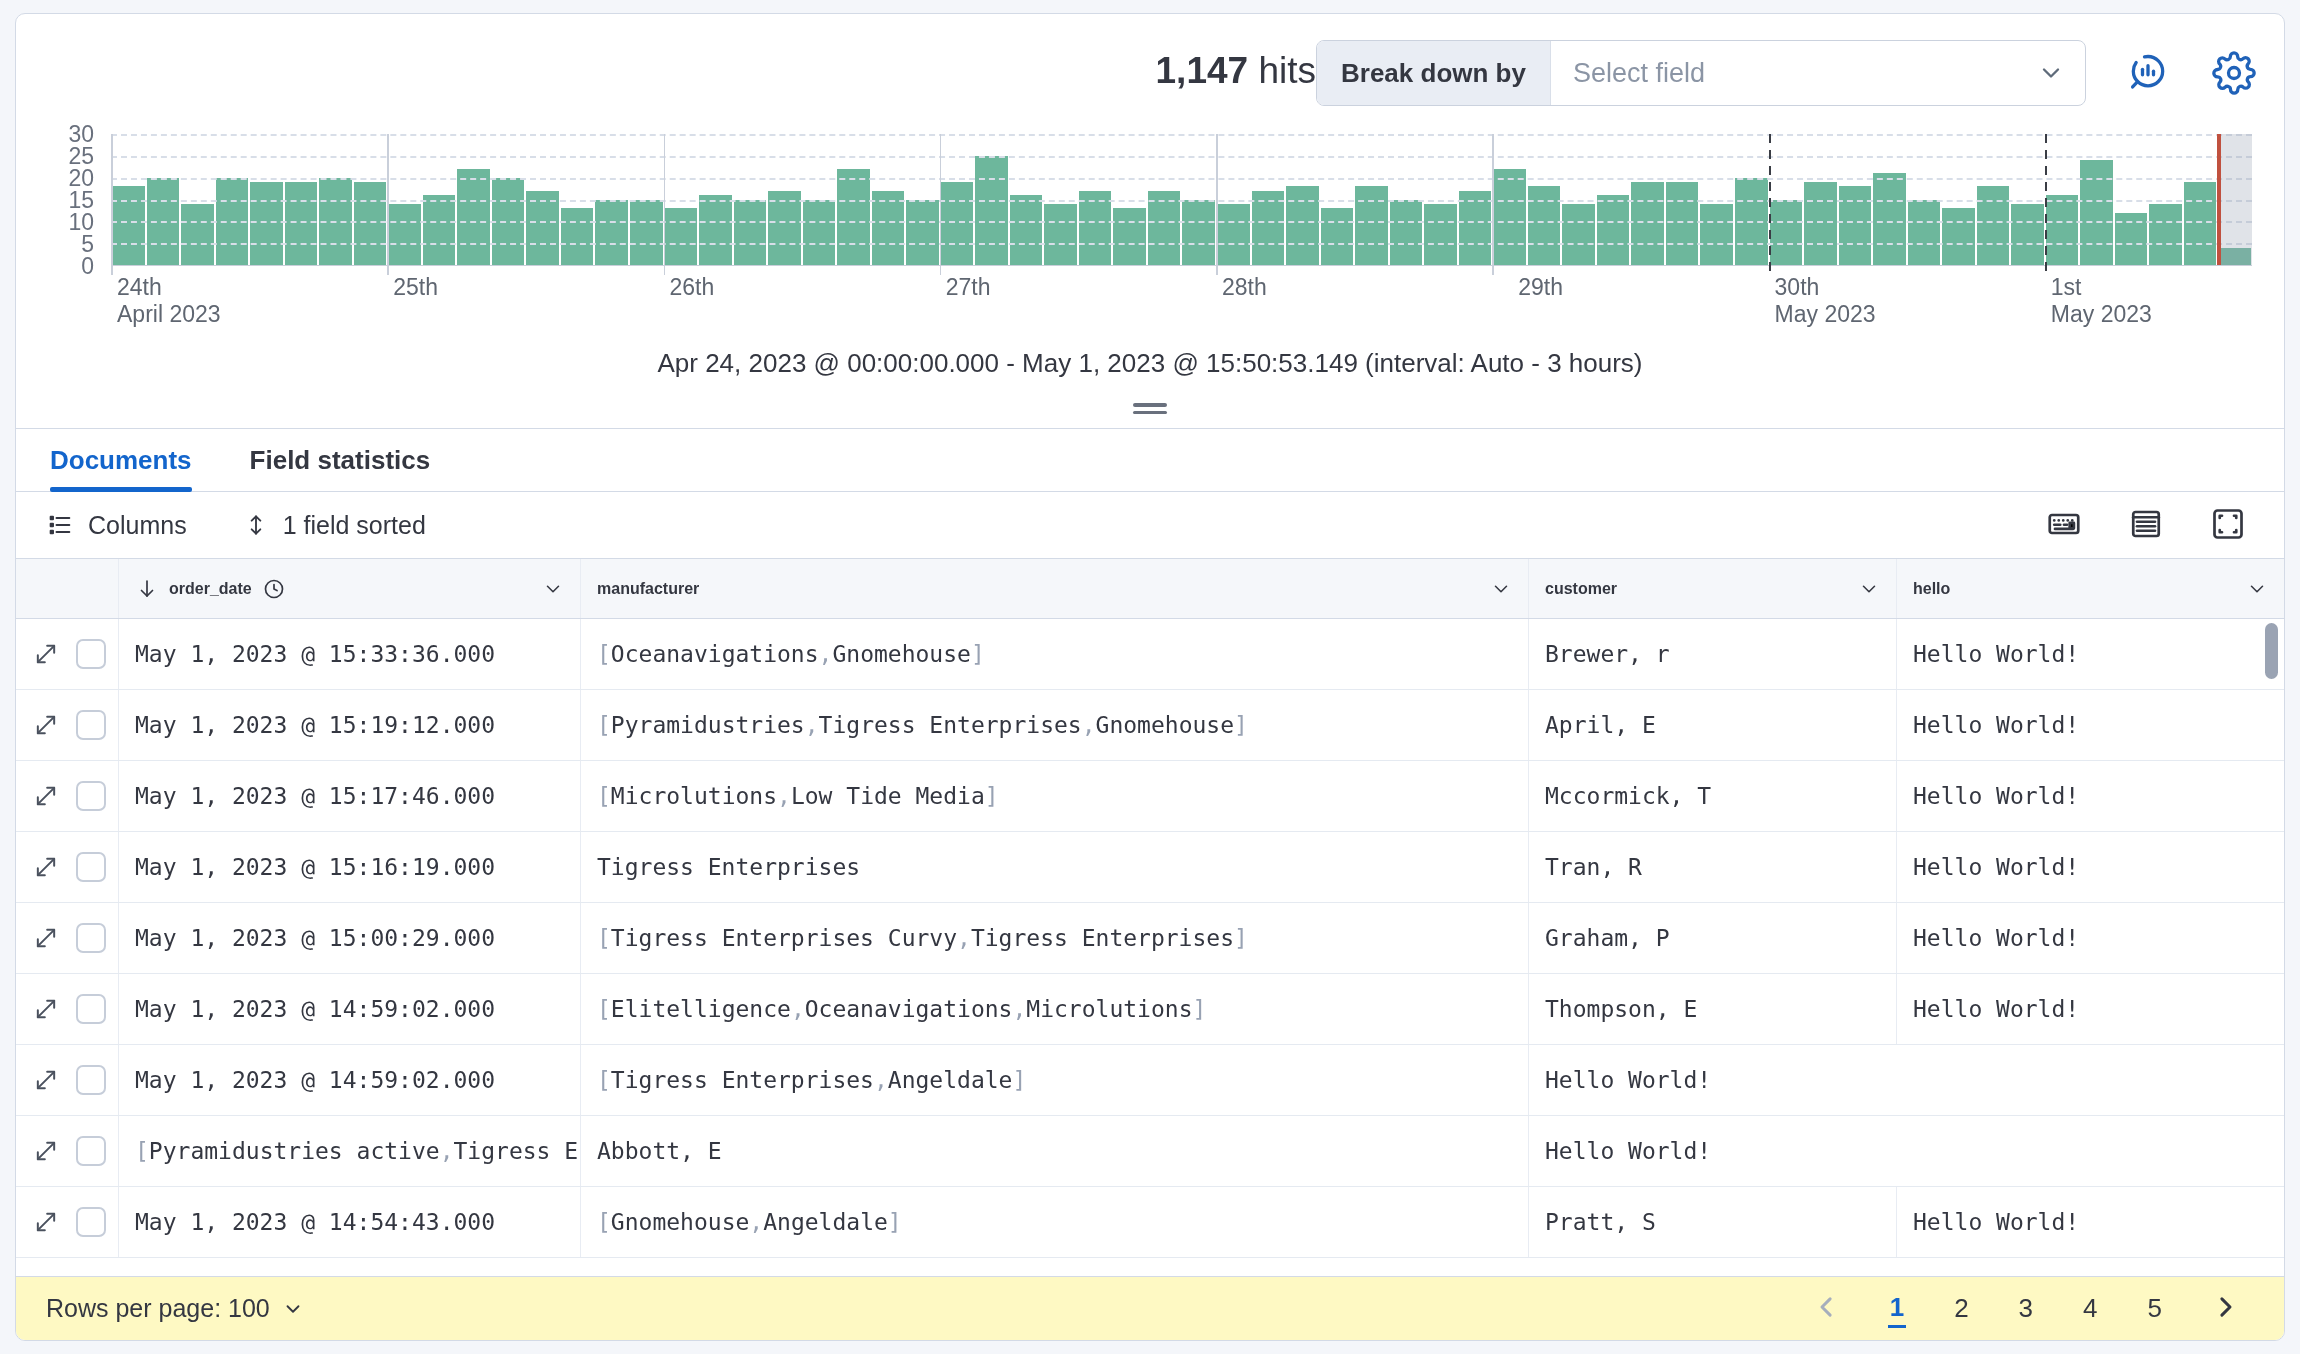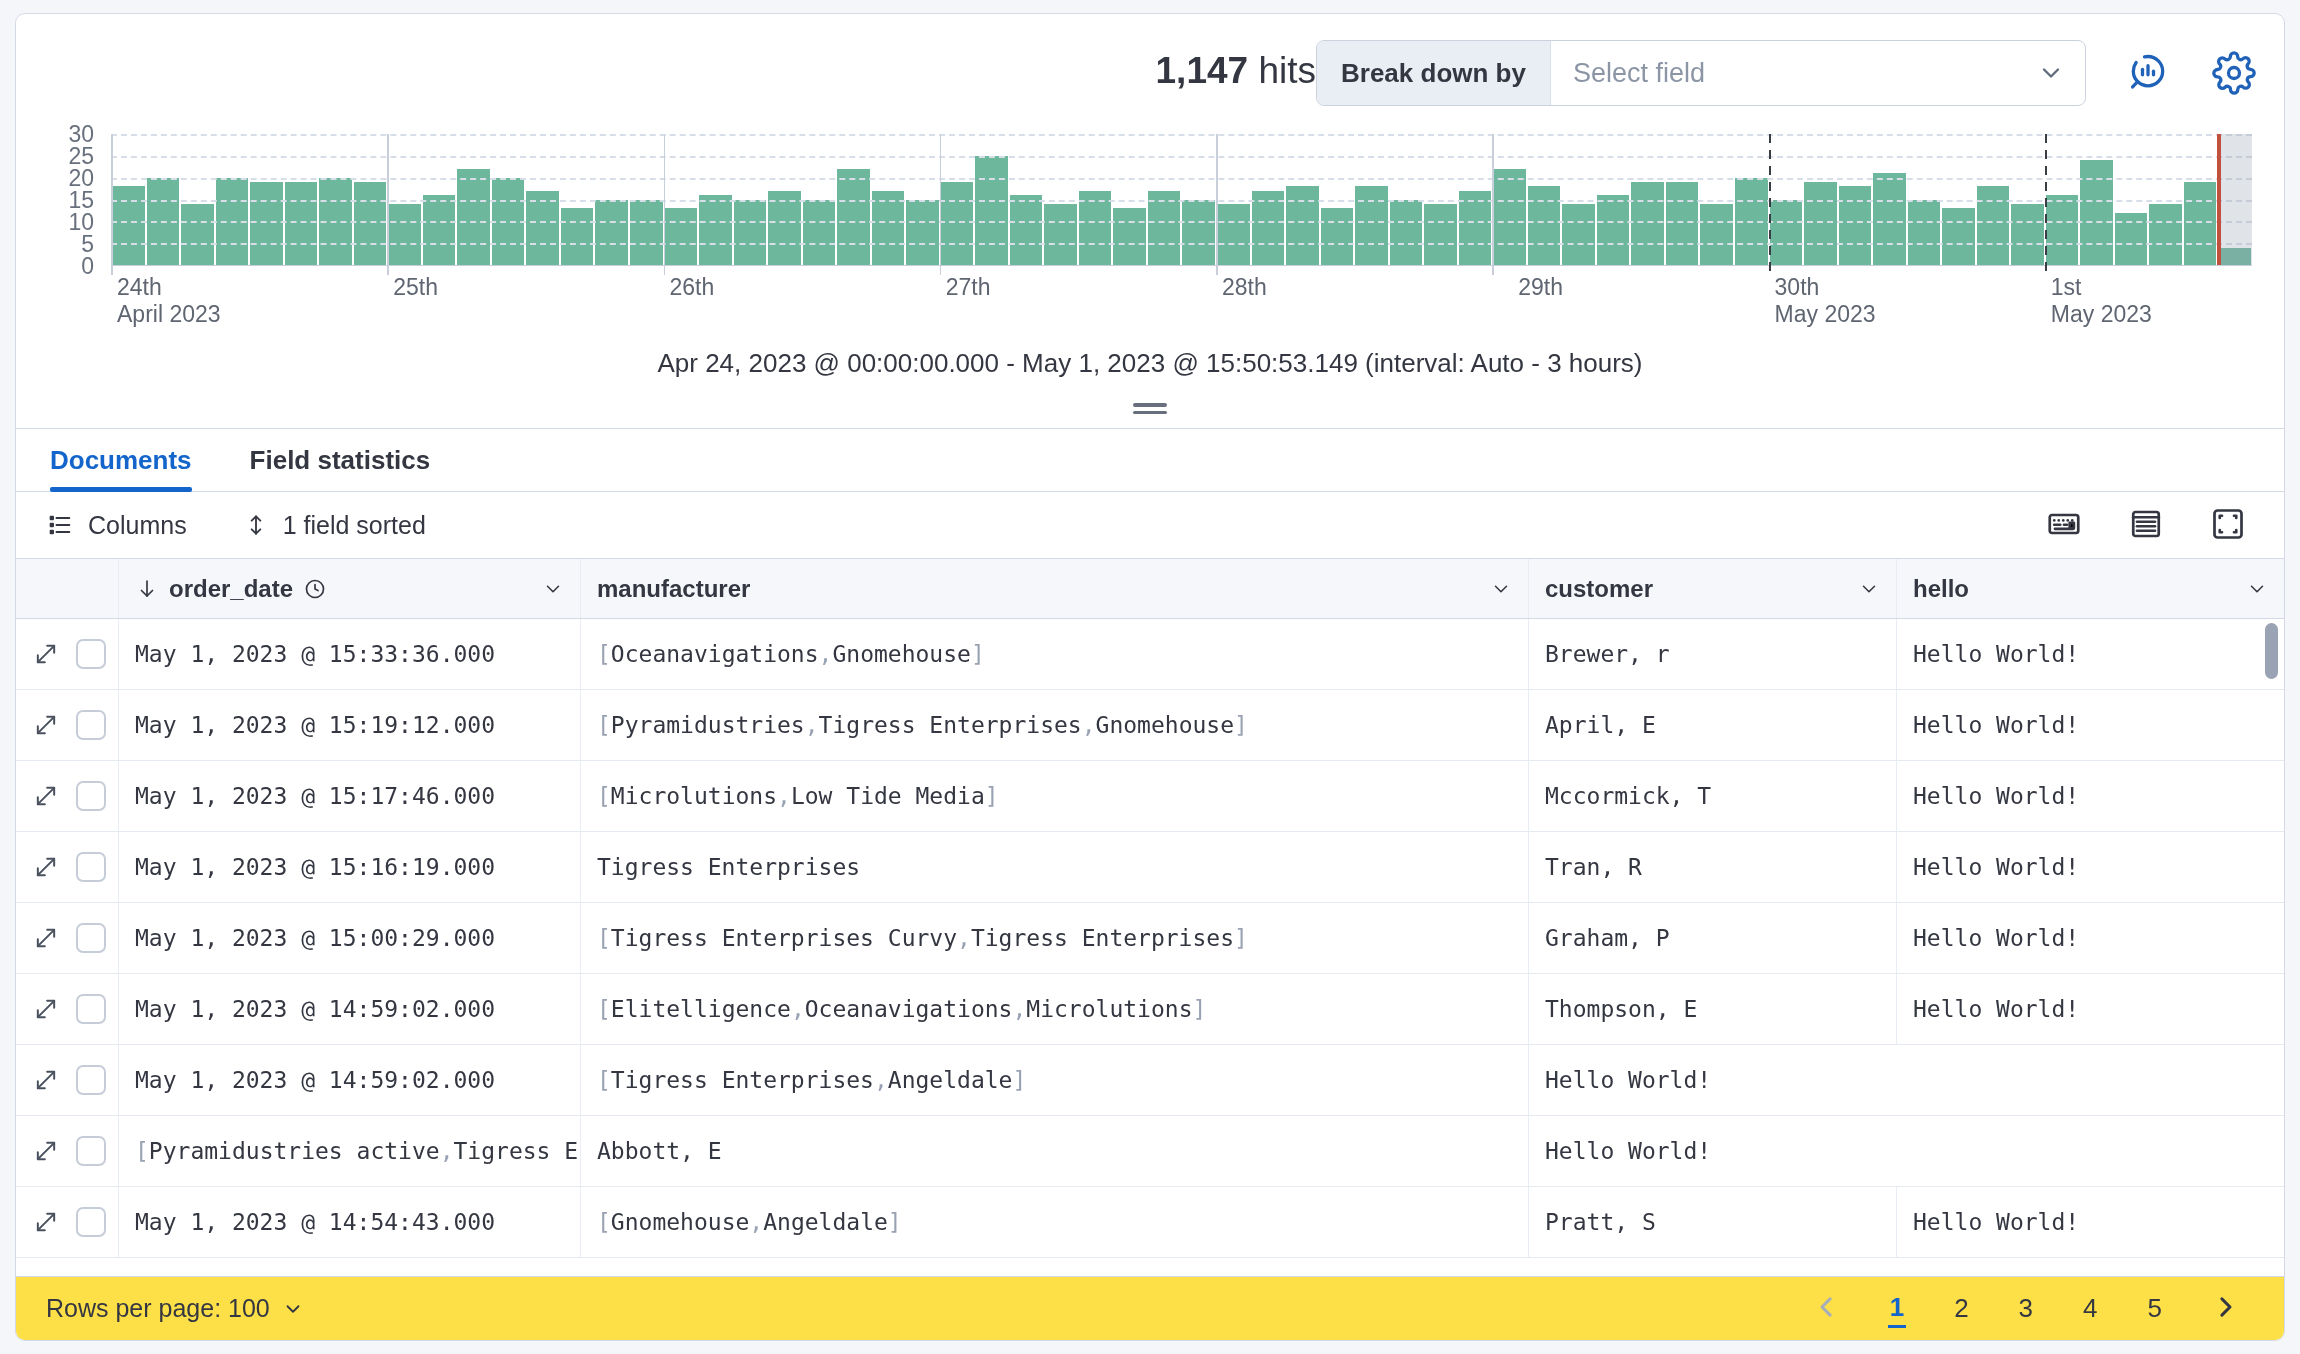--- a/index.html
+++ b/index.html
@@ -61,33 +61,33 @@
   .toolbar{display:flex;align-items:center;height:66px;padding:0 30px;gap:56px}
   .tb-btn{display:flex;align-items:center;gap:14px;font-size:25px;font-weight:500;color:var(--text);background:none;border:none;cursor:pointer;font-family:inherit}
   .tb-btn svg{stroke:var(--text);fill:none;stroke-width:1.7;stroke-linecap:round;stroke-linejoin:round}
   .tb-right{margin-left:auto;display:flex;gap:46px;padding-right:8px}
   .tb-icon{background:none;border:none;cursor:pointer}
   .tb-icon svg{stroke:var(--text);fill:none;stroke-width:1.8;stroke-linecap:round;stroke-linejoin:round}
   
   .grid{flex:1;position:relative;overflow:hidden;border-top:1px solid var(--border)}
   .grow{display:grid;grid-template-columns:102px 462px 948px 368px 1fr}
   .ghead{background:var(--header-bg);border-bottom:1px solid var(--border);height:60px}
-  .ghead .cell{font-weight:700;font-size:24px;display:flex;align-items:center;gap:10px;padding:0 16px;overflow:hidden}
+  .ghead .cell{font-weight:700;font-size:16px;display:flex;align-items:center;gap:10px;padding:0 16px;overflow:hidden}
   .ghead .cell svg{stroke:var(--text);fill:none;stroke-width:1.7;stroke-linecap:round;stroke-linejoin:round;flex:none}
   .cell+.cell{border-left:1px solid var(--cell-vline)}
   .sp{flex:1}
   .rrow{height:71px;border-bottom:1px solid var(--row-border)}
   .rrow .cell{display:flex;align-items:center;padding:0 16px;font-family:"DejaVu Sans Mono",monospace;font-size:23px;color:var(--text);white-space:nowrap;overflow:hidden}
   .rrow .ctl{gap:16px;padding-left:16px;font-family:"Liberation Sans",sans-serif}
   .ctl svg{stroke:#4A515E;fill:none;stroke-width:1.7;stroke-linecap:round;stroke-linejoin:round;cursor:pointer;flex:none}
   .cb{width:30px;height:30px;border:2px solid #C6CDD9;border-radius:7px;background:#fff;cursor:pointer;flex:none}
   .mut{color:#98A2B3}
   .vscroll{position:absolute;top:64px;right:6px;width:13px;height:56px;background:#9AA3B3;border-radius:7px}
   
-  .footer{border-top:1px solid var(--border);height:64px;display:flex;align-items:center;padding:0 30px;background:#fde047}
+  .footer{border-top:1px solid var(--border);height:64px;display:flex;align-items:center;padding:0 30px;background:#fef9c3}
   .rpp{display:flex;align-items:center;gap:12px;font-size:25px;color:var(--text);background:none;border:none;cursor:pointer;font-family:inherit}
   .rpp svg{stroke:var(--text);fill:none;stroke-width:2;stroke-linecap:round;stroke-linejoin:round}
   .pager{margin-left:auto;display:flex;align-items:center;gap:46px;padding-right:14px}
   .pnum{font-size:26px;font-weight:500;color:var(--text);background:none;border:none;cursor:pointer;font-family:inherit;padding:2px 2px}
   .pnum.active{color:var(--blue);font-weight:700;border-bottom:3.5px solid var(--blue)}
   .parrow{background:none;border:none;cursor:pointer}
   .parrow svg{fill:none;stroke-width:2.4;stroke-linecap:round;stroke-linejoin:round}
   .parrow.prev svg{stroke:#A6AEBC}
   .parrow.next svg{stroke:var(--text)}
 </style>

